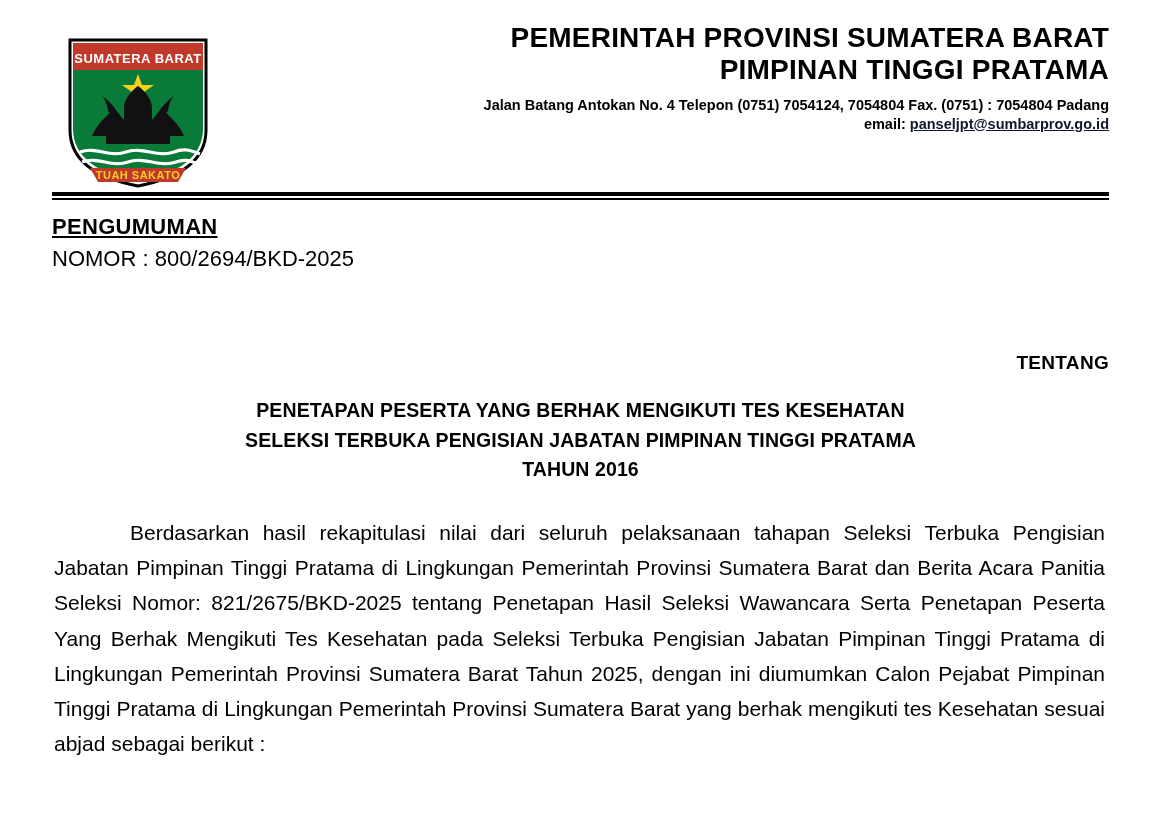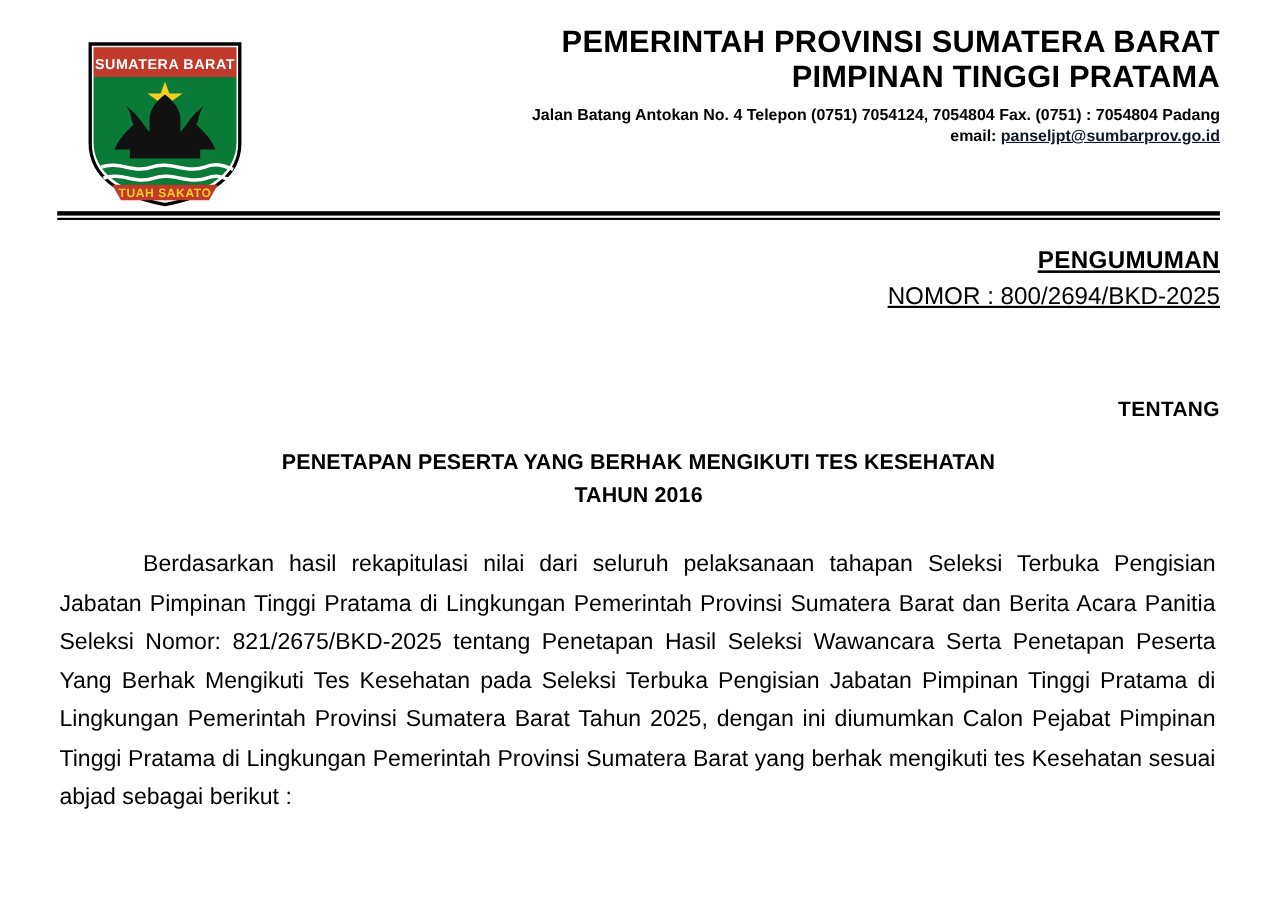--- a/index.html
+++ b/index.html
@@ -22,21 +22,21 @@
     padding: 22px 52px 0 52px;
   }
 
   
   .letterhead {
     position: relative;
     min-height: 160px;
   }
   .crest {
     position: absolute;
-    left: 22px;
+    left: 10px;
     top: 12px;
     width: 152px;
     height: 155px;
   }
   .crest svg { display: block; }
 
   .head-text {
     text-align: right;
     padding-left: 70px;
   }
@@ -74,23 +74,22 @@
   .rule-gap {
     height: 2px;
   }
   .rule-thin {
     height: 2px;
     background: #000;
   }
 
   
   .announce {
-    text-align: right;
-    margin-top: 24px;
-    text-decoration: underline;
+    text-align: left;
+    margin-top: 14px;
   }
   .announce-title {
     font-weight: bold;
     font-size: 22px;
     text-decoration: underline;
     letter-spacing: 0.3px;
   }
   .announce-number {
     font-size: 22px;
     margin-top: 6px;
@@ -177,20 +176,21 @@
 
   <div class="announce">
     <div class="announce-title">PENGUMUMAN</div>
     <div class="announce-number">NOMOR : 800/2694/BKD-2025</div>
   </div>
 
   <div class="tentang">TENTANG</div>
 
   <div class="subject">
     <div>PENETAPAN PESERTA YANG BERHAK MENGIKUTI TES KESEHATAN</div>
+    <div>SELEKSI TERBUKA PENGISIAN JABATAN PIMPINAN TINGGI PRATAMA</div>
     <div>TAHUN 2016</div>
   </div>
 
   <div class="body-text">
     <span class="indent"></span><span>Berdasarkan hasil rekapitulasi nilai dari seluruh pelaksanaan tahapan Seleksi Terbuka Pengisian Jabatan Pimpinan Tinggi Pratama di Lingkungan Pemerintah Provinsi Sumatera Barat dan Berita Acara Panitia Seleksi Nomor: 821/2675/BKD-2025 tentang Penetapan Hasil Seleksi Wawancara Serta Penetapan Peserta Yang Berhak Mengikuti Tes Kesehatan pada Seleksi Terbuka Pengisian Jabatan Pimpinan Tinggi Pratama di Lingkungan Pemerintah Provinsi Sumatera Barat Tahun 2025, dengan ini diumumkan Calon Pejabat Pimpinan Tinggi Pratama di Lingkungan Pemerintah Provinsi Sumatera Barat yang berhak mengikuti tes Kesehatan sesuai abjad sebagai berikut :</span>
   </div>
 
 </div>
 
 </body></html>

